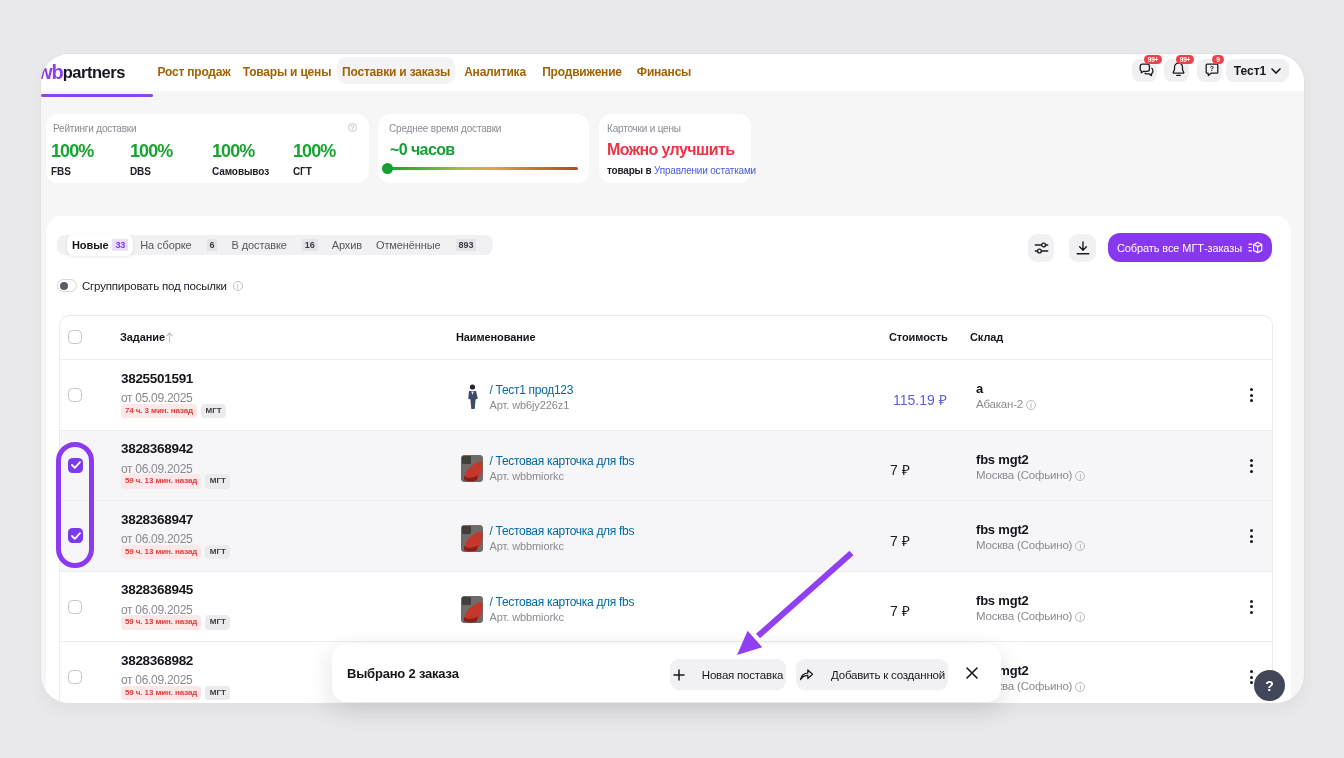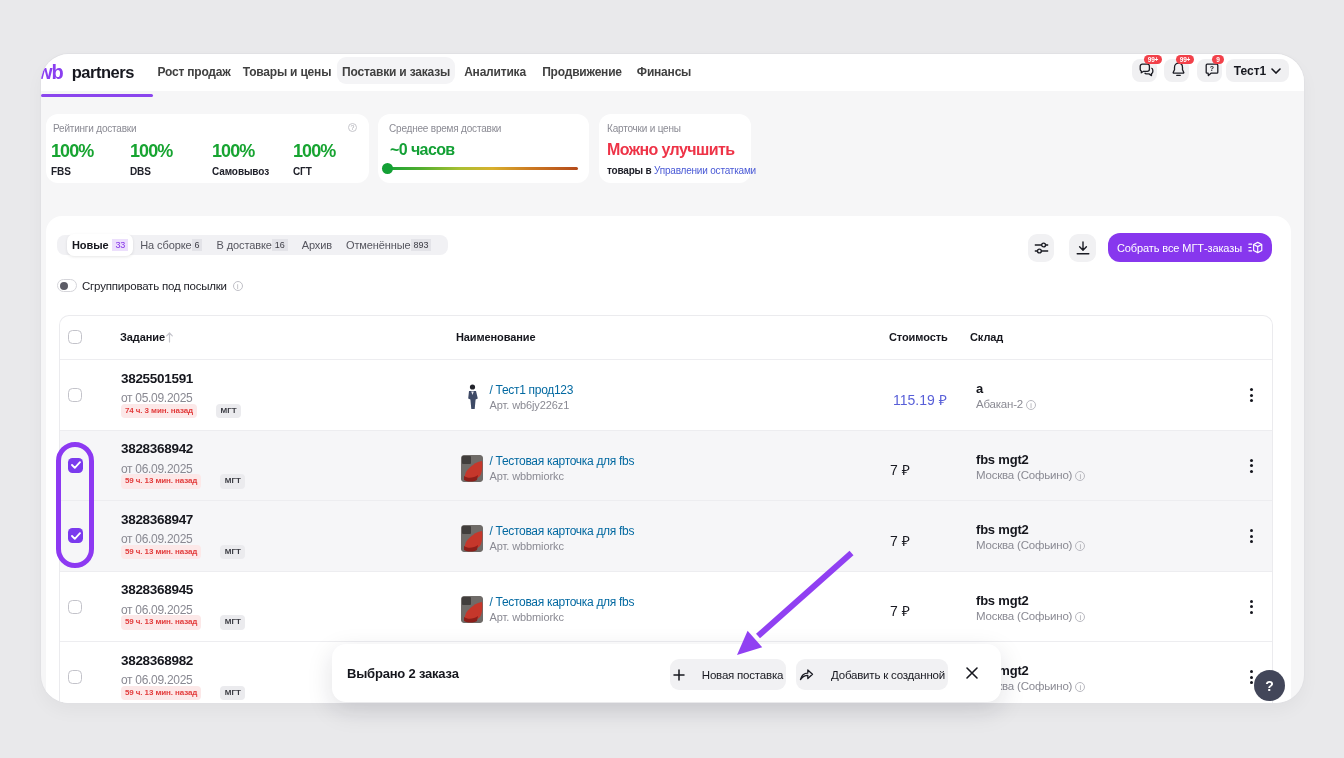--- a/index.html
+++ b/index.html
@@ -14,25 +14,25 @@
 <body>
 
 <div class="abs" style="left:41px;top:54px;width:1263px;height:649px;background:#f6f6f7;border-radius:28px;overflow:hidden;box-shadow:0 0 0 1px #e1e1e4,0 8px 18px rgba(0,0,0,.04)">
 
   <div class="abs" style="left:0;top:0;width:100%;height:37px;background:#fff"></div>
 
   <div class="abs" style="left:0;top:40px;width:112px;height:2.5px;background:#8b46ee;border-radius:2px"></div>
 
   <div class="abs" style="left:-4px;top:6px;height:24px;display:flex;align-items:center">
     <span style="font-size:20px;font-weight:700;color:#8a3ff0;letter-spacing:-1px">wb</span>
-    <span style="font-size:16.5px;font-weight:700;color:#17181f;letter-spacing:-0.5px;margin-left:9px">partners</span>
+    <span style="font-size:16.5px;font-weight:700;color:#17181f;letter-spacing:-0.5px;margin-left:0">partners</span>
   </div>
 
   <div class="abs" style="left:296px;top:3px;width:118px;height:27px;background:#f4f4f6;border-radius:9px"></div>
-  <div class="abs navrow" style="left:0;top:0;height:37px;width:100%;font-size:12px;font-weight:700;color:#404040;letter-spacing:-0.2px">
+  <div class="abs navrow" style="left:0;top:0;height:37px;width:100%;font-size:12px;font-weight:700;color:#a16207;letter-spacing:-0.2px">
     <span class="abs nv" style="left:153px">Рост продаж</span>
     <span class="abs nv" style="left:246px">Товары и цены</span>
     <span class="abs nv" style="left:355px">Поставки и заказы</span>
     <span class="abs nv" style="left:454px">Аналитика</span>
     <span class="abs nv" style="left:541px">Продвижение</span>
     <span class="abs nv" style="left:623px">Финансы</span>
   </div>
 
   <div class="abs" style="left:1091px;top:5px;width:25px;height:23px;background:#f0f0f2;border-radius:8px"></div>
   <div class="abs" style="left:1123px;top:5px;width:25px;height:23px;background:#f0f0f2;border-radius:8px"></div>
@@ -324,32 +324,32 @@
   <path d="M141.5 13 L48 96" stroke="#9040f2" stroke-width="6" fill="none"></path>
   <path d="M27 115 L37.6 90.8 L52.2 107.2 Z" fill="#9040f2"></path>
 </svg>
 
 <div class="abs" style="left:1254px;top:670px;width:31px;height:31px;border-radius:50%;background:#424659;color:#fff;font-size:14px;font-weight:700;display:flex;align-items:center;justify-content:center;z-index:60">?</div>
 
 <style>
 .badge-red{height:9px;background:#f2414a;border-radius:5px;color:#fff;font-size:6.5px;font-weight:700;text-align:center;line-height:9px;letter-spacing:-0.2px}
 .statcol .v{font-size:18px;font-weight:700;color:#17a431;letter-spacing:-0.9px;line-height:17px;white-space:nowrap}
 .statcol .l{font-size:10px;font-weight:700;color:#20212a;margin-top:6px;white-space:nowrap;letter-spacing:-0.1px}
-.tab{display:flex;align-items:flex-start;gap:0;padding:0 7px}
-.tabbadge{background:#e3e3e8;color:#3c3c44;font-size:9px;font-weight:400;border-radius:0;padding:1px 3px;line-height:10px}
+.tab{display:flex;align-items:flex-start;gap:15px;padding:0 7px}
+.tabbadge{background:#e3e3e8;color:#3c3c44;font-size:9px;font-weight:700;border-radius:0;padding:1px 3px;line-height:10px}
 .hdr{position:absolute;top:15px;font-size:11px;font-weight:700;color:#15161d;letter-spacing:-0.1px}
 .nv{top:10.5px;transform:translateX(-50%);white-space:nowrap}
 .cb{position:absolute;width:14px;height:14px;border:1.5px solid #c3c3ca;border-radius:4.5px;background:#fff}
 .barbtn{height:31px;background:#f1f1f3;border-radius:9px;display:flex;align-items:center;justify-content:center;gap:17px;font-size:11.5px;color:#17181f;letter-spacing:-0.2px;white-space:nowrap}
 .row{position:absolute;left:0;width:100%;height:70.5px;border-top:1px solid #ededf0}
 .row.sel{background:#f6f6f8}
 .cbc{position:absolute;width:15px;height:15px;border-radius:4.5px;background:#7b3aee;display:flex;align-items:center;justify-content:center}
 .num{position:absolute;left:61px;top:10.5px;font-size:13.5px;font-weight:700;color:#15161d;letter-spacing:-0.3px}
 .date{position:absolute;left:61px;top:31px;font-size:12px;color:#898992;letter-spacing:-0.3px}
-.badges{position:absolute;left:61px;top:43.5px;display:flex;gap:19px}
+.badges{position:absolute;left:61px;top:43.5px;display:flex;gap:4px}
 .bdg-red{background:#fce8e8;color:#e23b3b;font-size:8px;font-weight:700;border-radius:4px;padding:2px 4px;line-height:10.5px;letter-spacing:-0.1px;white-space:nowrap}
 .bdg-gray{background:#ebebee;color:#3a3b42;font-size:8px;font-weight:700;border-radius:4px;padding:2px 4.5px;line-height:10.5px;letter-spacing:0px}
 .plink{position:absolute;left:429.5px;top:23px;font-size:12px;color:#0369a1;letter-spacing:-0.3px;white-space:nowrap}
 .part{position:absolute;left:429.5px;top:39px;font-size:11px;color:#8a8a93;letter-spacing:-0.1px}
 .price{position:absolute;left:830px;top:29.5px;font-size:14px;color:#191a22}
 .sk1{position:absolute;left:916px;top:21px;font-size:13px;font-weight:700;color:#15161d;letter-spacing:-0.2px}
 .sk2{position:absolute;left:916px;top:38px;font-size:11.5px;color:#8a8a93;letter-spacing:-0.2px;white-space:nowrap}
 .inf{display:inline-block;width:10px;height:10px;border:1px solid #b9b9c0;border-radius:50%;color:#9a9aa2;font-size:7px;text-align:center;line-height:9px;vertical-align:0px;font-style:normal}
 .kebab{position:absolute;left:1190px;top:28px;display:flex;flex-direction:column;gap:2.5px}
 .kebab i{width:3px;height:3px;border-radius:50%;background:#16171f}

